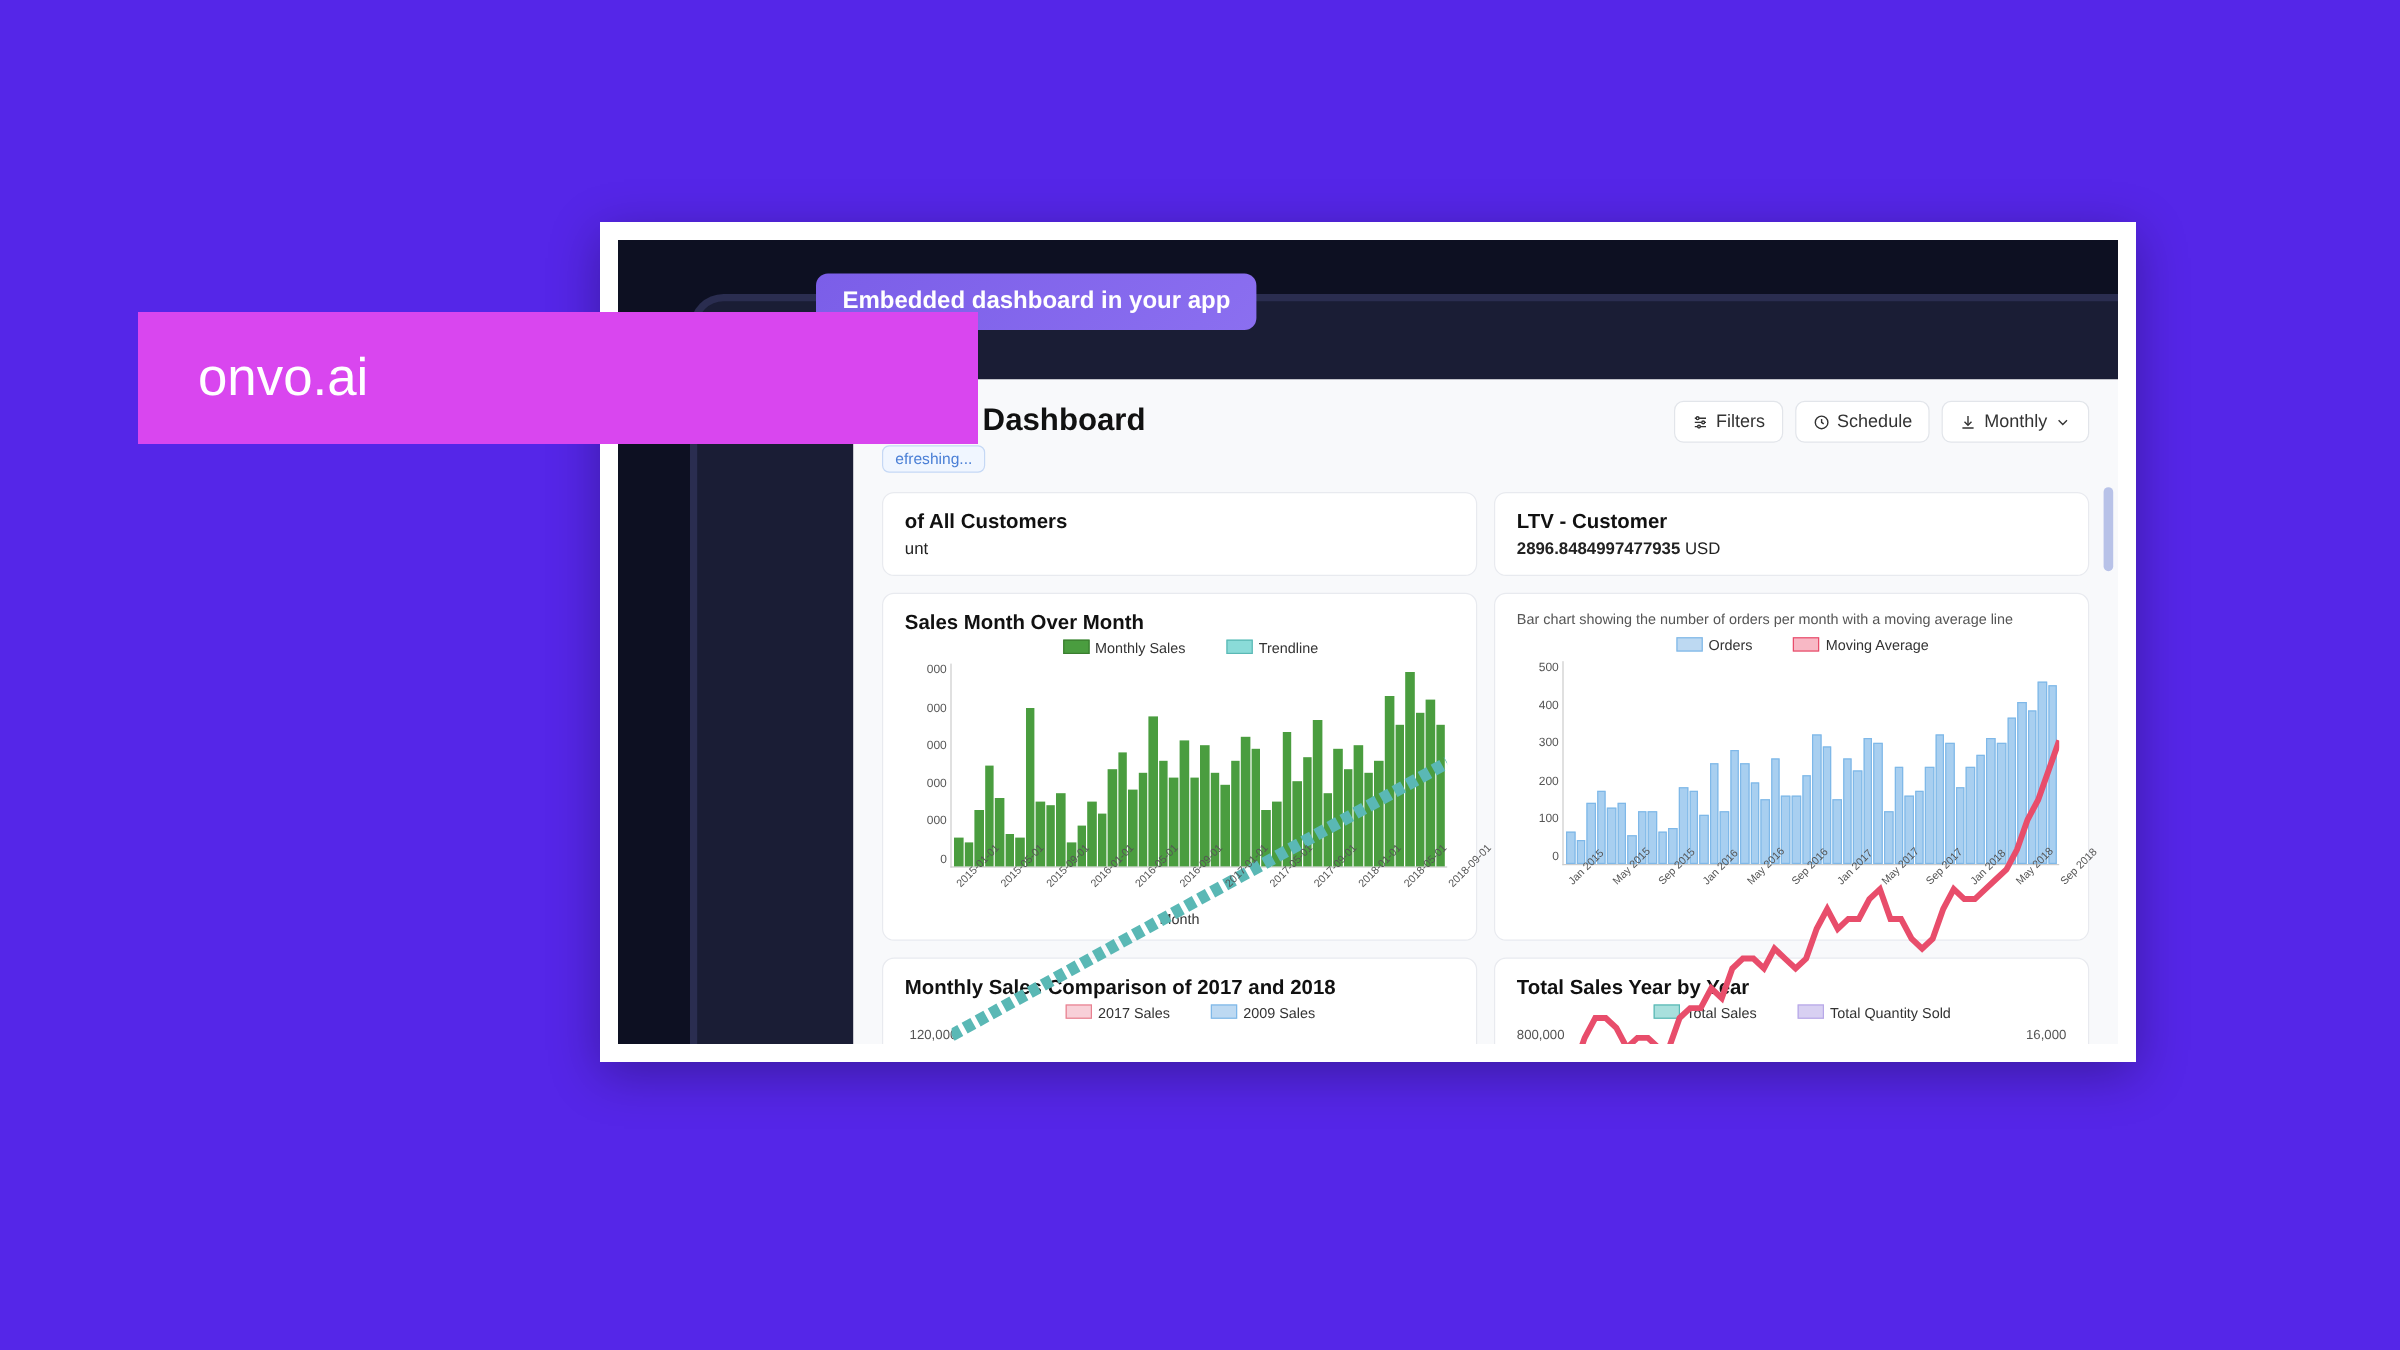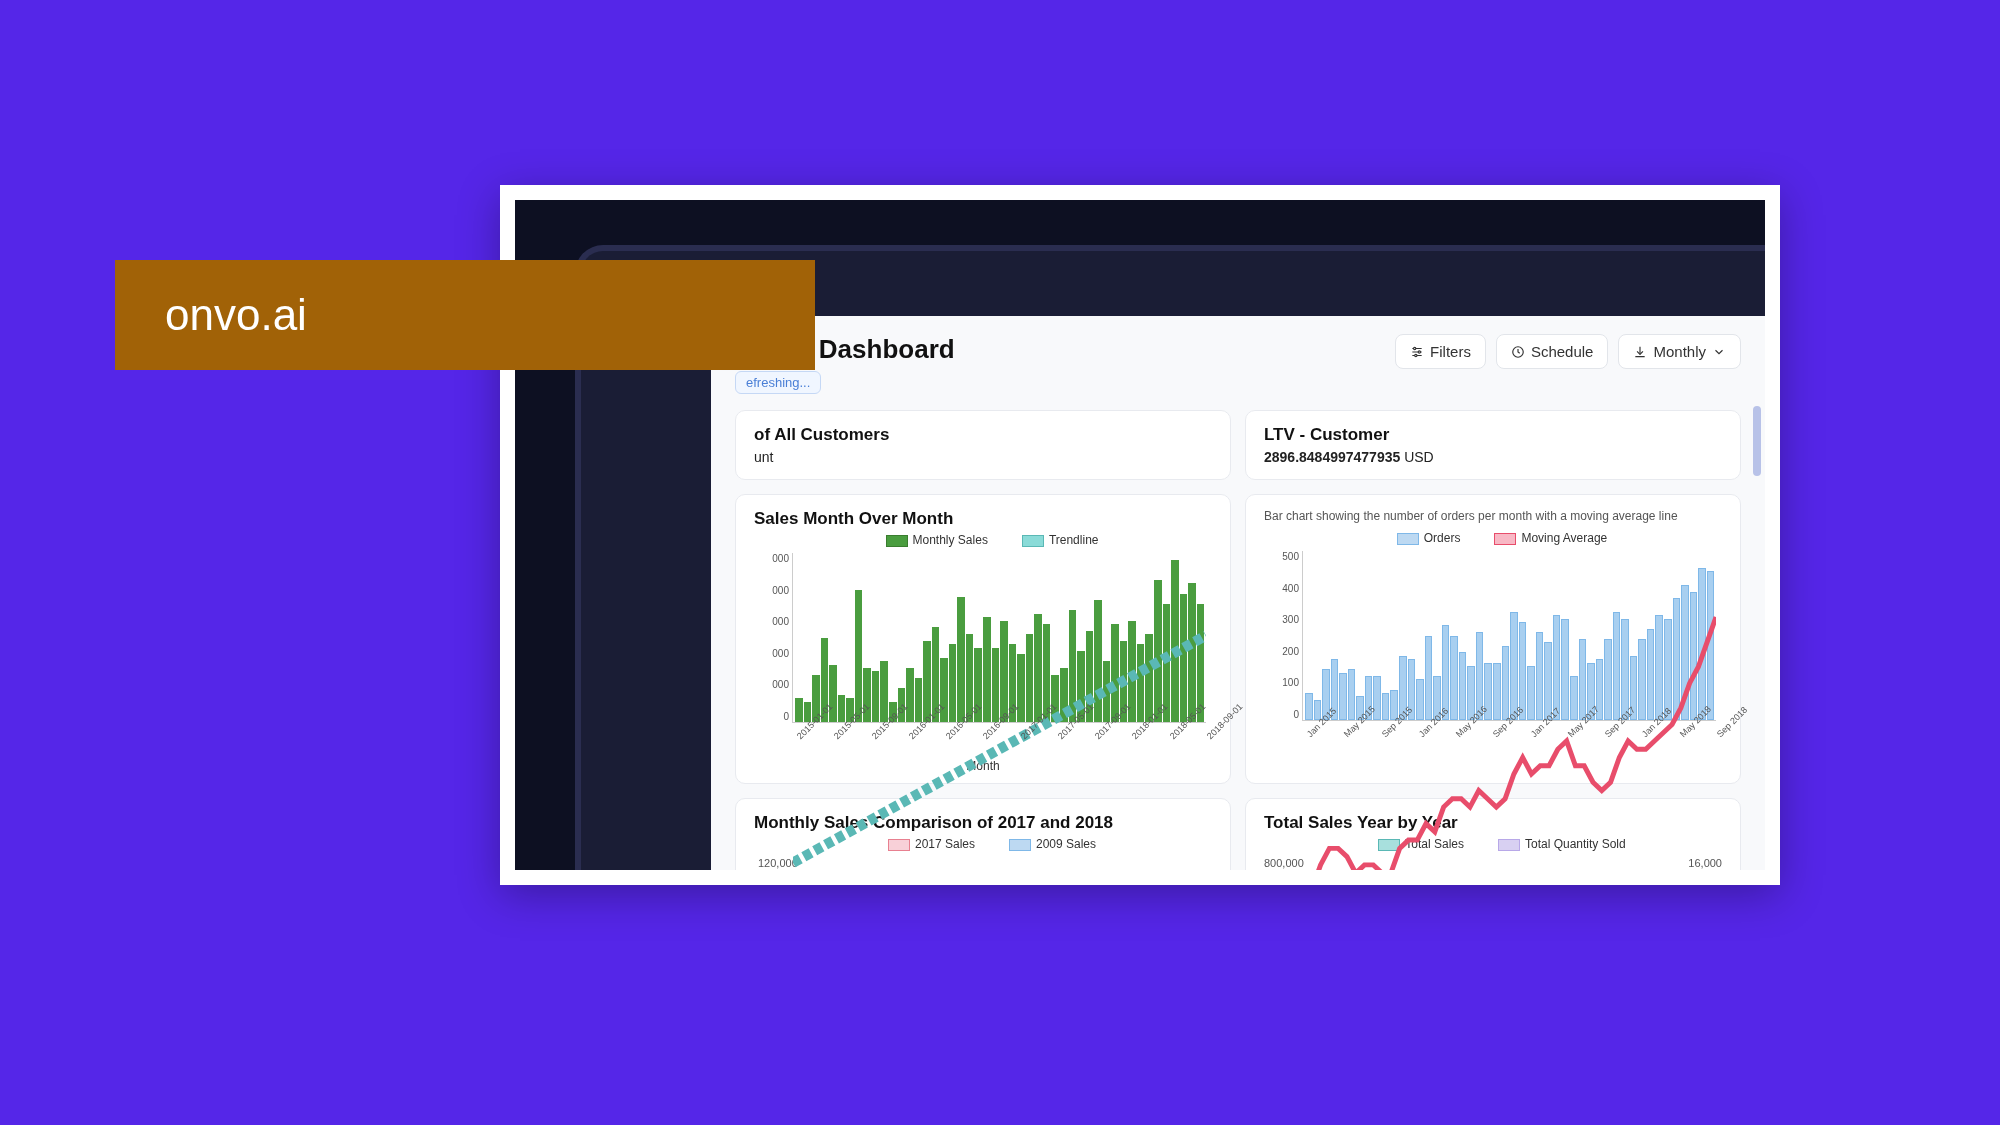--- a/index.html
+++ b/index.html
@@ -25,21 +25,21 @@
   padding: 60px 50px 70px 50px;
 }
 .overlay-title h1 {
   color: #fff;
   font-size: 68px;
   font-weight: 800;
   line-height: 1.15;
   letter-spacing: 1px;
 }
 .overlay-brand {
-  background: #a16207;
+  background: #d946ef;
   padding: 30px 50px;
 }
 .overlay-brand span {
   color: #fff;
   font-size: 44px;
   font-weight: 500;
 }
 
 
 .frame {
@@ -164,21 +164,21 @@
 .chart-card {
   flex: 1;
   background: #fff;
   border: 1px solid #e8eaef;
   border-radius: 10px;
   padding: 14px 18px 10px 18px;
 }
 .chart-title { font-size: 17px; font-weight: 700; color: #111; margin-bottom: 4px; }
 .chart-subtitle { font-size: 12px; color: #555; margin-bottom: 8px; }
 .legend { display: flex; justify-content: center; gap: 16px; font-size: 12px; color: #333; margin-bottom: 6px; }
-.leg-item { display: flex; align-items: flex-end; gap: 5px; padding-left: 18px; }
+.leg-item { display: flex; align-items: flex-start; gap: 5px; padding-left: 18px; }
 .leg-swatch { width: 22px; height: 12px; border: 1px solid #999; }
 .chart-area { position: relative; height: 170px; border-left: 1px solid #ccc; border-bottom: 1px solid #ccc; margin-left: 38px; margin-right: 6px; }
 .y-ticks { position: absolute; left: -40px; top: 0; bottom: 0; width: 36px; display: flex; flex-direction: column; justify-content: space-between; font-size: 10px; color: #555; text-align: right; }
 .bars { position: absolute; left: 2px; right: 2px; bottom: 0; top: 0; display: flex; align-items: flex-end; gap: 1px; }
 .bar { flex: 1; background: #4a9d3f; }
 .bar.blue { background: #a8cff0; border: 1px solid #7fb8e8; }
 .x-ticks { display: flex; justify-content: space-between; font-size: 9px; color: #555; margin-left: 38px; margin-top: 4px; }
 .x-ticks span { transform: rotate(-45deg); transform-origin: top right; white-space: nowrap; display: inline-block; width: 10px; }
 .x-label { text-align: center; font-size: 12px; color: #333; margin-top: 22px; }
 
@@ -225,20 +225,23 @@
 
 <div class="overlay-card">
   <div class="overlay-brand">
     <span>onvo.ai</span>
   </div>
 </div>
 
 <div class="frame">
   <div class="frame-dark">
 
+    <div class="badge">
+      <span>Embedded dashboard in your app</span>
+    </div>
 
     <div class="device">
       <div class="dashboard">
 
         <div class="dash-header">
           <div class="dash-title-area">
             <h2>merce Dashboard</h2>
             <span class="refresh-badge">efreshing...</span>
           </div>
           <div class="dash-actions">

